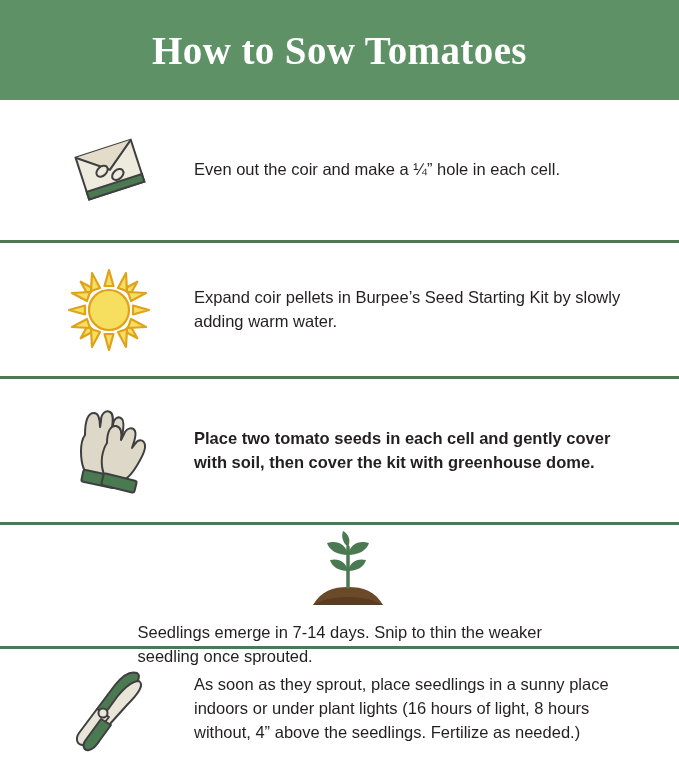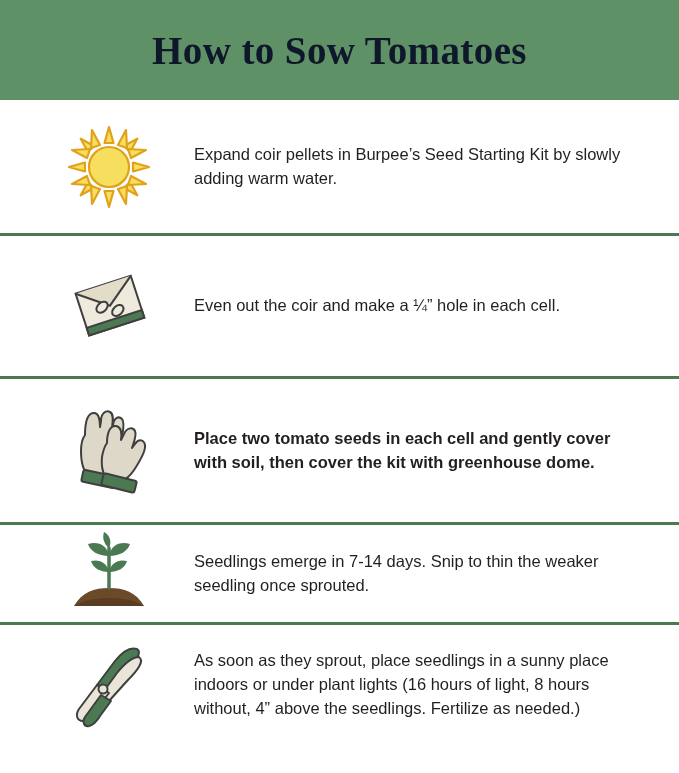--- a/index.html
+++ b/index.html
@@ -24,42 +24,42 @@
     height: 100px;
     background: #5f9167;
     display: flex;
     align-items: center;
     justify-content: center;
   }
   .header-title {
     font-family: "Liberation Serif", serif;
     font-weight: bold;
     font-size: 39px;
-    color: #0f172a;
+    color: #ffffff;
     letter-spacing: 0.4px;
     text-align: left;
     line-height: 1;
   }
   .steps {
     display: block;
   }
   .step {
     display: flex;
     align-items: center;
     box-sizing: border-box;
     border-bottom: 3px solid #4b7a52;
     padding: 0 18px 0 34px;
   }
   .step.last {
     border-bottom: none;
   }
   .step-h1 { height: 136px; }
   .step-h2 { height: 143px; }
   .step-h3 { height: 146px; font-weight: bold; }
-  .step-h4 { height: 100px; }
+  .step-h4 { height: 124px; flex-direction: column; }
   .step-h5 { height: 120px; border-radius: 11px; }
 
   .icon-cell {
     width: 150px;
     min-width: 150px;
     display: flex;
     align-items: center;
     justify-content: center;
   }
   .text-cell {
@@ -78,20 +78,39 @@
 </head>
 <body>
 
 <div class="infographic">
 
   <div class="header">
     <div class="header-title">How to Sow Tomatoes</div>
   </div>
 
   <div class="steps">
+
+    <div class="step step-h2">
+      <div class="icon-cell">
+        <span>
+          <svg width="96" height="96" viewBox="0 0 96 96">
+            <g transform="rotate(-18 48 48)">
+              <rect x="20" y="26" width="58" height="44" fill="#efeade" stroke="#3f3f3f" stroke-width="2"></rect>
+              <path d="M20 26 L49 48 L78 26" fill="#e2dcc9" stroke="#3f3f3f" stroke-width="2"></path>
+              <rect x="20" y="62" width="58" height="8" fill="#4b7a52" stroke="#3f3f3f" stroke-width="2"></rect>
+              <ellipse cx="41" cy="47" rx="6.5" ry="4.5" fill="#efeade" stroke="#3f3f3f" stroke-width="2" transform="rotate(-25 41 47)"></ellipse>
+              <ellipse cx="55" cy="55" rx="6.5" ry="4.5" fill="#efeade" stroke="#3f3f3f" stroke-width="2" transform="rotate(-25 55 55)"></ellipse>
+            </g>
+          </svg>
+        </span>
+      </div>
+      <div class="text-cell">
+        <div class="step-text">Even out the coir and make a ¼” hole in each cell.</div>
+      </div>
+    </div>
 
     <div class="step step-h1">
       <div class="icon-cell">
         <span>
           <svg width="84" height="84" viewBox="0 0 84 84">
             <g stroke="#e0a21a" stroke-width="2.2" fill="#f6df5e" stroke-linejoin="round">
               <polygon points="42,2 46.5,18 37.5,18"></polygon>
               <polygon points="42,82 46.5,66 37.5,66"></polygon>
               <polygon points="2,42 18,37.5 18,46.5"></polygon>
               <polygon points="82,42 66,37.5 66,46.5"></polygon>
@@ -110,39 +129,20 @@
             </g>
             <circle cx="42" cy="42" r="20" fill="#f6df5e" stroke="#e0a21a" stroke-width="2.2"></circle>
           </svg>
         </span>
       </div>
       <div class="text-cell">
         <div class="step-text">Expand coir pellets in Burpee’s Seed Starting Kit by slowly adding warm water.</div>
       </div>
     </div>
 
-    <div class="step step-h2">
-      <div class="icon-cell">
-        <span>
-          <svg width="96" height="96" viewBox="0 0 96 96">
-            <g transform="rotate(-18 48 48)">
-              <rect x="20" y="26" width="58" height="44" fill="#efeade" stroke="#3f3f3f" stroke-width="2"></rect>
-              <path d="M20 26 L49 48 L78 26" fill="#e2dcc9" stroke="#3f3f3f" stroke-width="2"></path>
-              <rect x="20" y="62" width="58" height="8" fill="#4b7a52" stroke="#3f3f3f" stroke-width="2"></rect>
-              <ellipse cx="41" cy="47" rx="6.5" ry="4.5" fill="#efeade" stroke="#3f3f3f" stroke-width="2" transform="rotate(-25 41 47)"></ellipse>
-              <ellipse cx="55" cy="55" rx="6.5" ry="4.5" fill="#efeade" stroke="#3f3f3f" stroke-width="2" transform="rotate(-25 55 55)"></ellipse>
-            </g>
-          </svg>
-        </span>
-      </div>
-      <div class="text-cell">
-        <div class="step-text">Even out the coir and make a ¼” hole in each cell.</div>
-      </div>
-    </div>
-
     <div class="step step-h3">
       <div class="icon-cell">
         <span>
           <svg width="96" height="100" viewBox="0 0 96 100">
             <g fill="#ddd8c8" stroke="#3f3f3f" stroke-width="2" stroke-linejoin="round" stroke-linecap="round">
 
               <path d="M24 34 C24 18 28 12 33 12 C38 12 39 18 39 26
                        L40 20 C40 12 45 9 49 11 C53 13 52 20 51 27
                        L52 24 C53 16 58 15 61 18 C64 21 62 30 61 36
                        C60 44 58 56 52 66 C47 74 38 80 30 76

